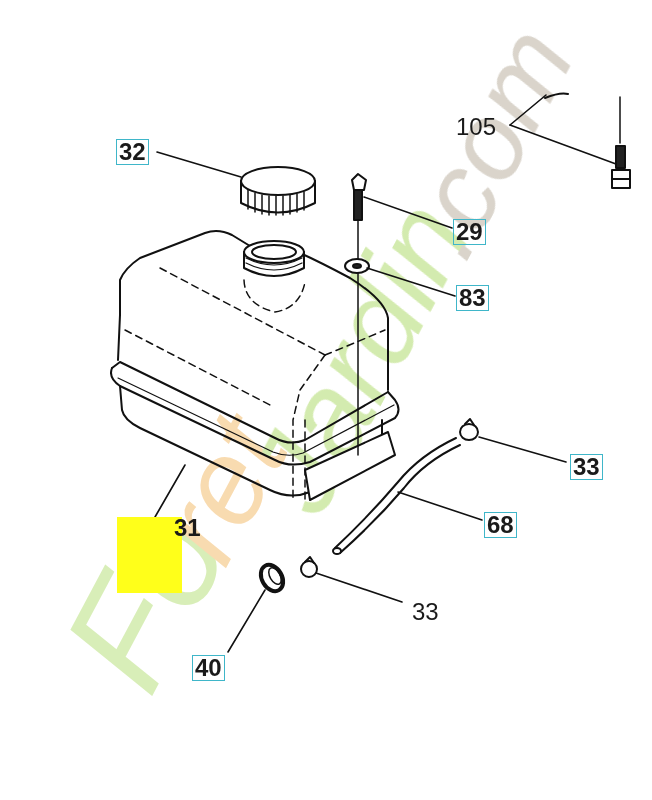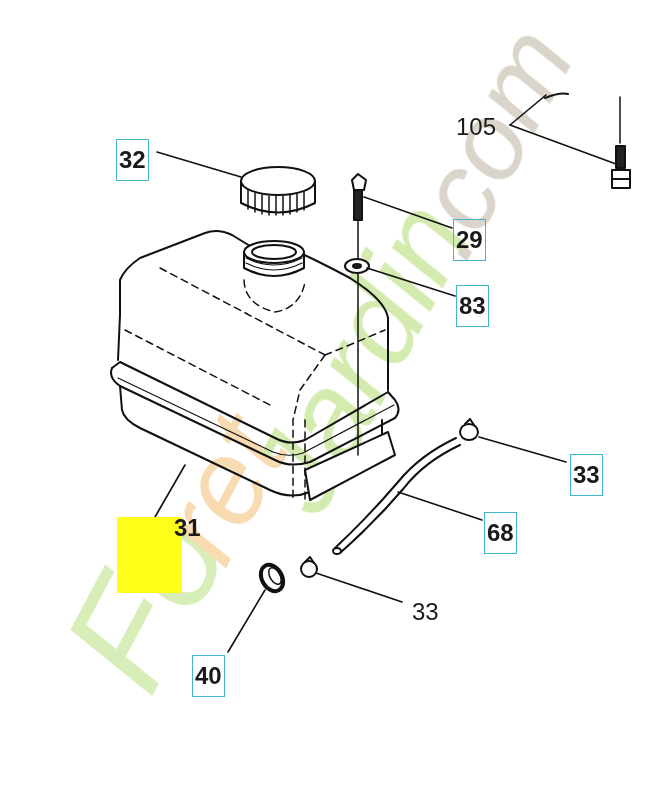--- a/index.html
+++ b/index.html
@@ -1,20 +1,20 @@
 <!DOCTYPE html>
 <html><head>
 <meta charset="utf-8">
 <style>
   html, body { margin: 0; padding: 0; background: #ffffff; }
   body { width: 652px; height: 800px; position: relative; overflow: hidden; font-family: "Liberation Sans", sans-serif; }
   #stage { position: absolute; left: 0; top: 0; width: 652px; height: 800px; }
   svg { position: absolute; left: 0; top: 0; }
   .label { position: absolute; font-family: "Liberation Sans", sans-serif; font-weight: bold; font-size: 24px; color: #1a1a1a; line-height: 1; }
-  .label.boxed { border: 1.5px solid #3fb6c9; padding: 8px 2px; text-align: right; }
+  .label.boxed { border: 1.5px solid #3fb6c9; padding: 0 2px; text-align: right; }
   .label.plain { font-weight: normal; }
   .yellow-box { position: absolute; background: #ffff1a; }
 </style>
 </head>
 <body>
 
 <div id="stage">
   <svg width="652" height="800" viewBox="0 0 652 800">
 
     <g opacity="0.9">

